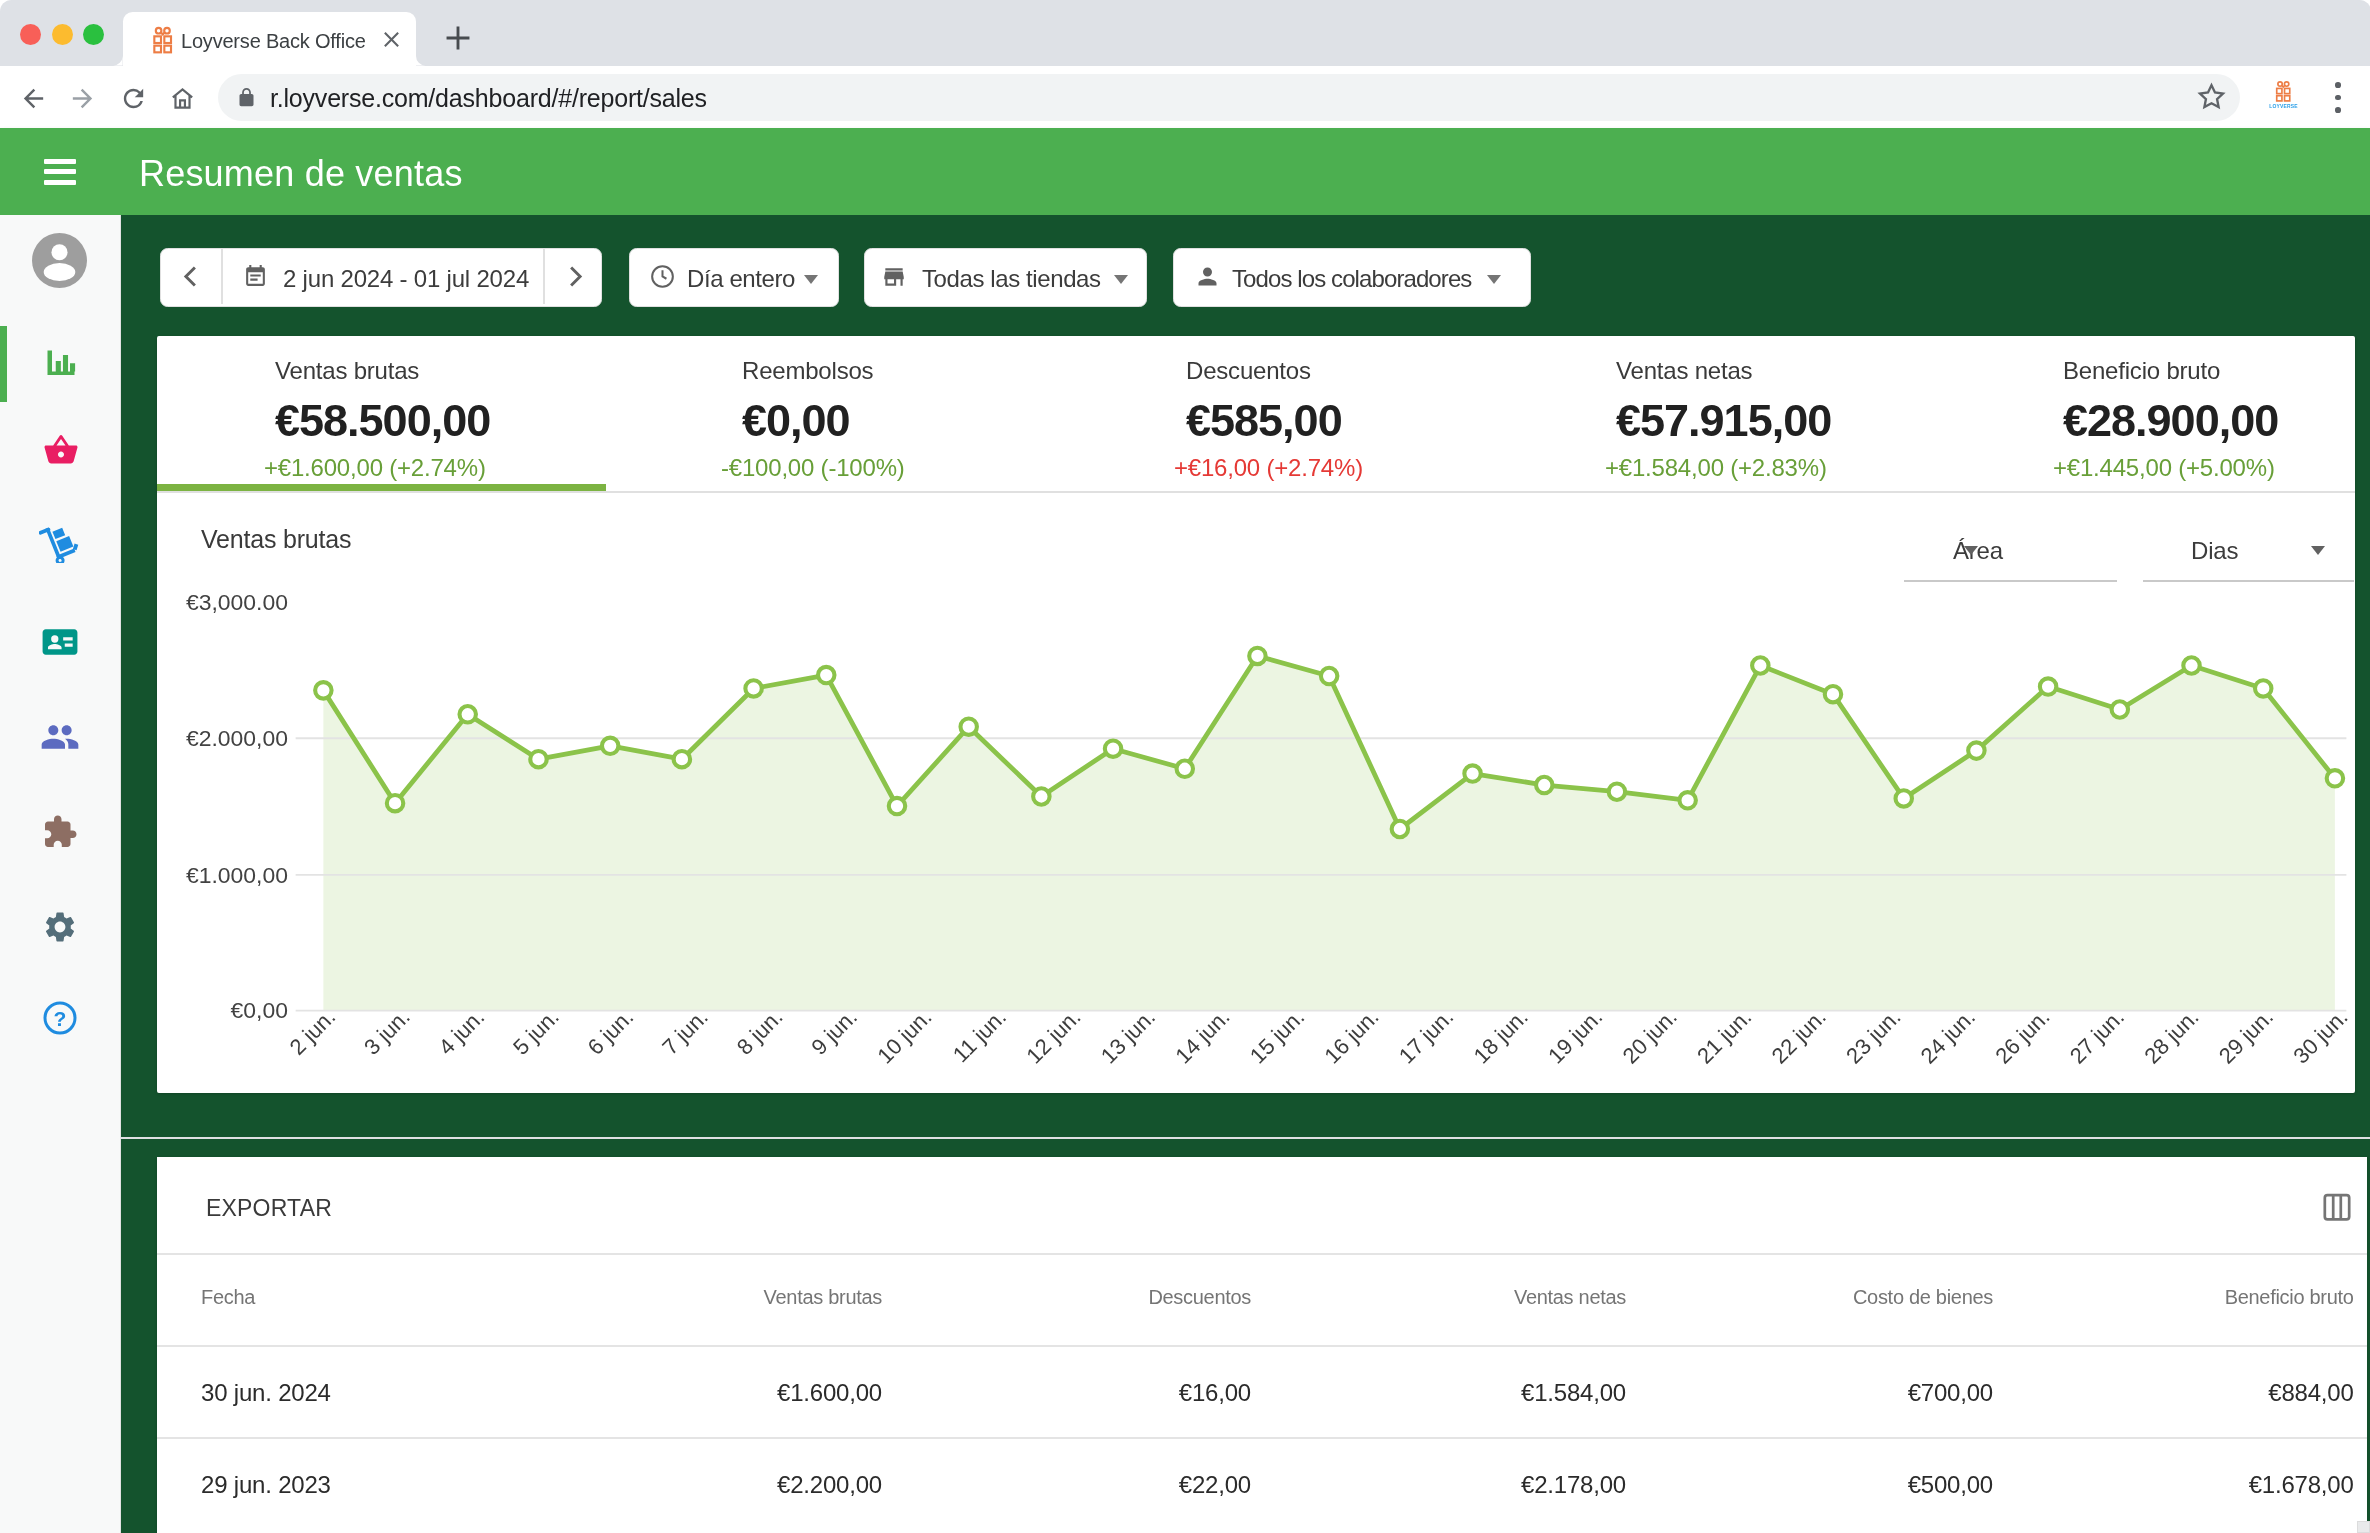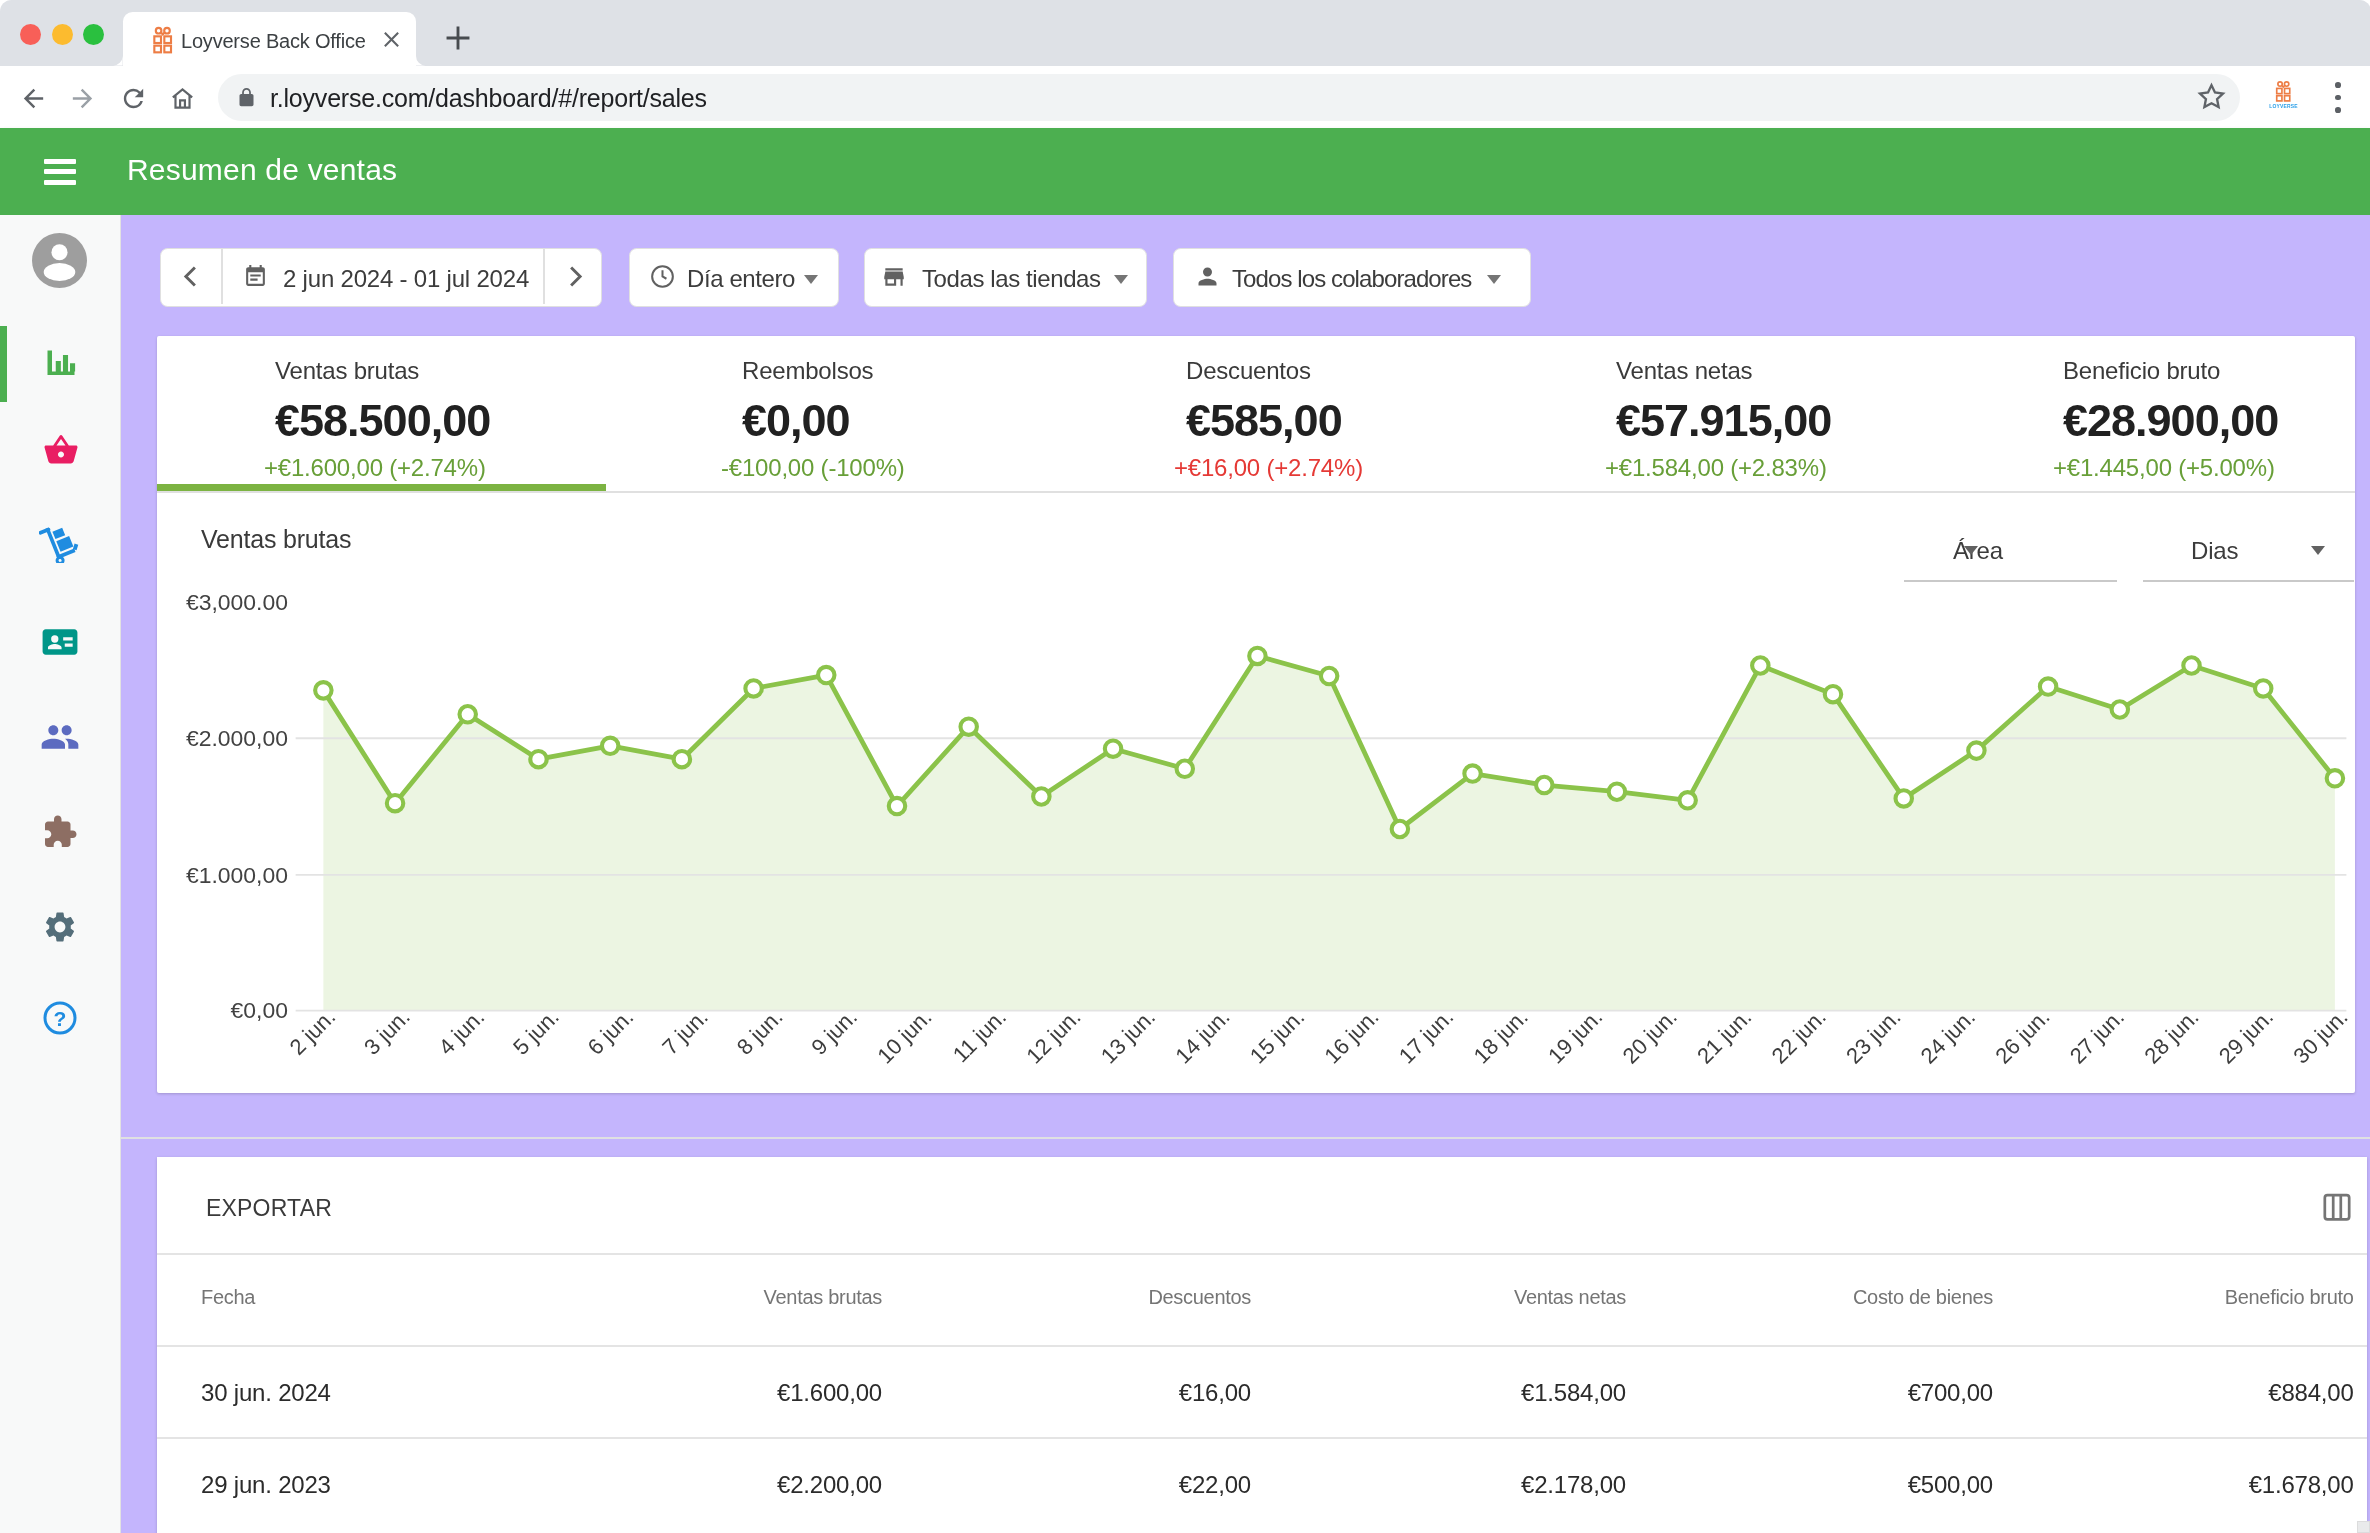--- a/index.html
+++ b/index.html
@@ -17,30 +17,30 @@
   #plus { position:absolute; left:437px; top:17px; width:42px; height:42px; }
 
   #addr { position:absolute; left:0; top:66px; width:2371px; height:62px; background:#fff; }
   #pill { position:absolute; left:218px; top:7.6px; width:2022px; height:47px;
     background:#f1f3f4; border-radius:24px; }
   #urltext { position:absolute; left:270px; top:18px; font-size:25px; color:#202124; letter-spacing:-0.2px;}
 
   #appbar { position:absolute; left:0; top:128px; width:2371px; height:87px;
     background:#4caf50; box-shadow:0 3.8px 5.7px rgba(0,0,0,0.25); }
   #appbar .bar { position:absolute; left:44px; width:32px; height:4.8px; background:#fff; border-radius:1px;}
-  #apptitle { position:absolute; left:127px; font-size:30px; color:#fff; letter-spacing:0.2px; }
+  #apptitle { position:absolute; left:139px; font-size:36px; color:#fff; letter-spacing:0.2px; }
 
   
   #sidebar { position:absolute; left:0; top:215px; width:121px; height:1318px;
     background:#f8f9f9; border-right:1px solid #e2e2e2; }
   #activebar { position:absolute; left:0; top:111px; width:6.7px; height:76px; background:#4caf50; }
 
   
   #content { position:absolute; left:121px; top:215px; width:2249px; height:1318px;
-    background:#c4b5fd; }
+    background:#14532d; }
 
   .fbtn { position:absolute; top:32.5px; height:59px; background:#fff;
     border:1.9px solid #e0e0e0; border-radius:7.6px; color:#3c3c3c; }
   .fbtn .lbl { position:absolute; top:16.3px; font-size:24px; color:#3c3c3c; white-space:nowrap; letter-spacing:-0.4px;}
   .caret { position:absolute; width:0; height:0; border-left:7.6px solid transparent;
     border-right:7.6px solid transparent; border-top:9.6px solid #757575; top:26px; }
 
   #card1 { position:absolute; left:36px; top:121px; width:2198px; height:757px;
     background:#fff; box-shadow:0 1px 2.9px rgba(0,0,0,0.18); border-radius:1.9px; }
   .statlbl { position:absolute; top:21px; font-size:24px; color:#3a3a3a; letter-spacing:-0.2px;}

